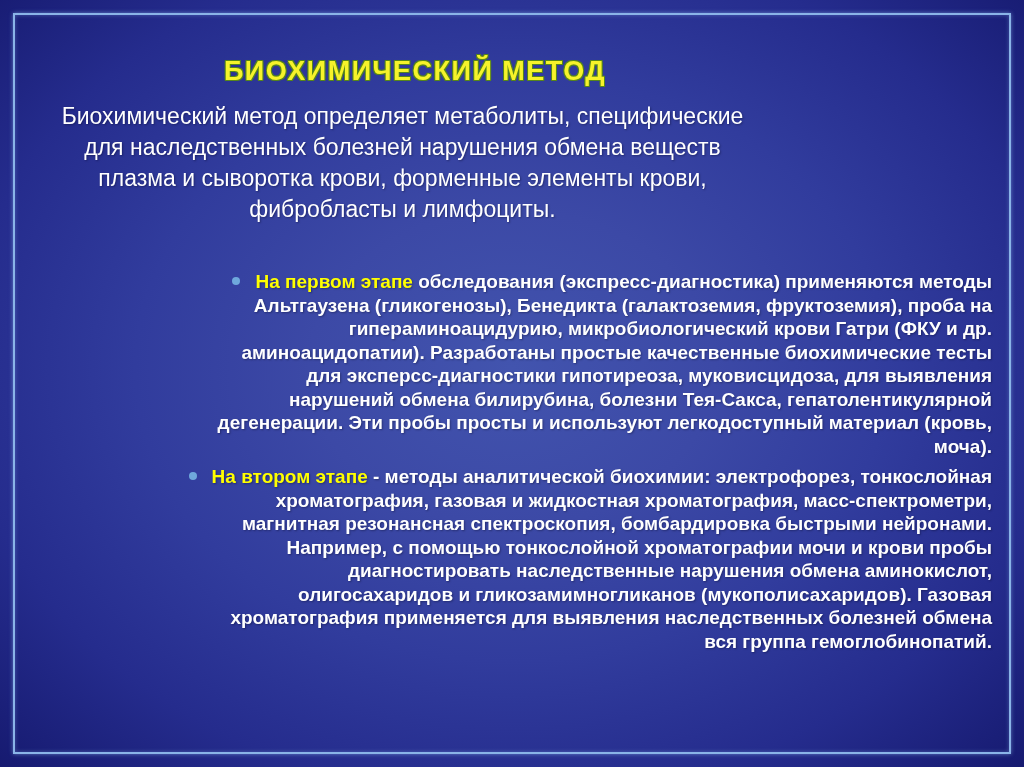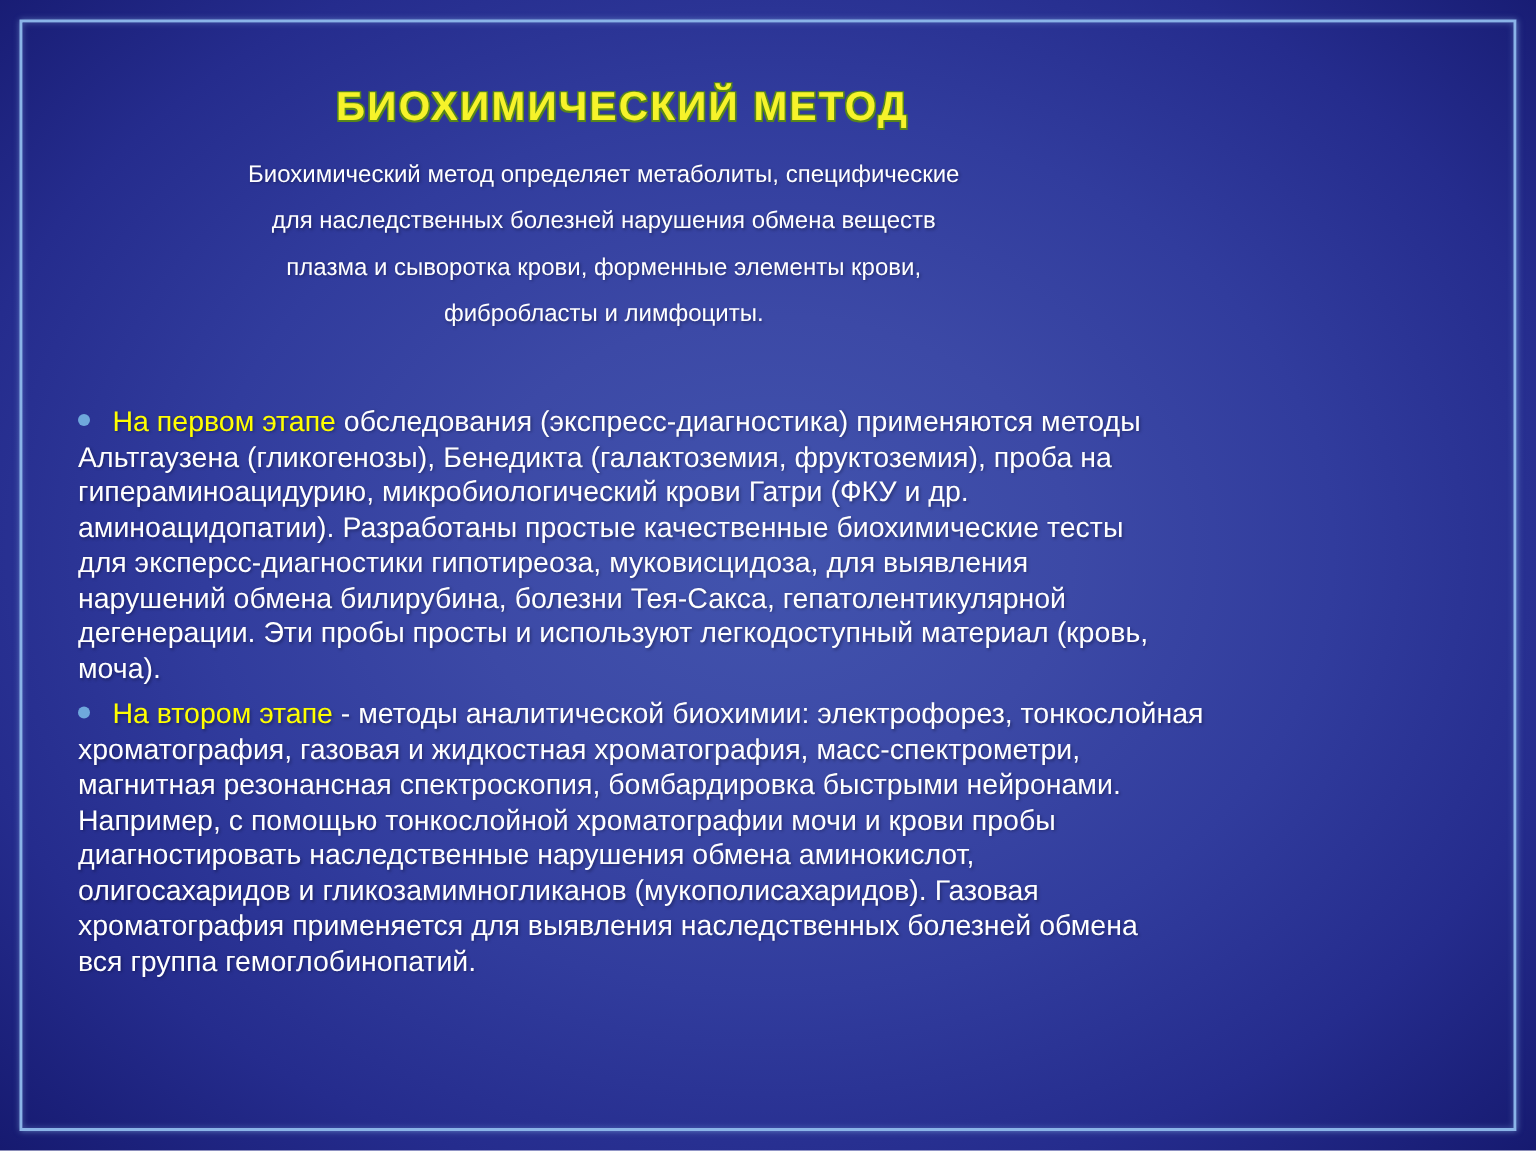--- a/index.html
+++ b/index.html
@@ -36,34 +36,34 @@
                  -1px 1px 0 #57861a, 1px 1px 0 #57861a;
     white-space: nowrap;
   }
   .intro {
     position: absolute;
     top: 101px;
     left: 30px;
     width: 745px;
     text-align: center;
     color: #ffffff;
-    font-size: 16px;
+    font-size: 23px;
     line-height: 31px;
     text-shadow: 1px 1px 2px rgba(0,0,25,0.35);
   }
   .intro .line { white-space: nowrap; }
   .bullets {
     position: absolute;
     top: 270px;
-    left: 52px;
+    left: 62px;
     width: 930px;
-    text-align: left;
+    text-align: right;
     color: #ffffff;
     font-size: 19px;
-    font-weight: normal;
+    font-weight: bold;
     line-height: 23.5px;
     text-shadow: 1px 1px 2px rgba(0,0,25,0.35);
   }
   .bullet { margin-bottom: 7px; }
   .bullet .line { white-space: nowrap; }
   .dot {
     display: inline-block;
     width: 8px;
     height: 8px;
     border-radius: 50%;

